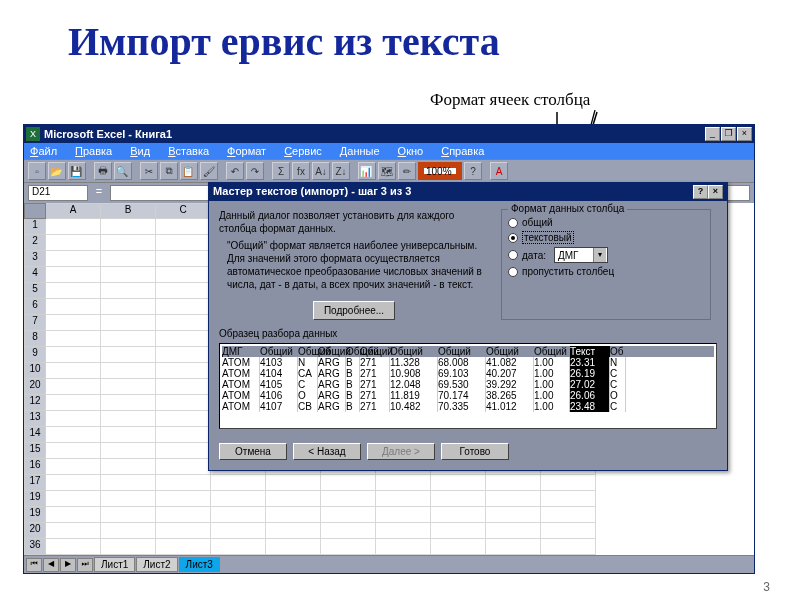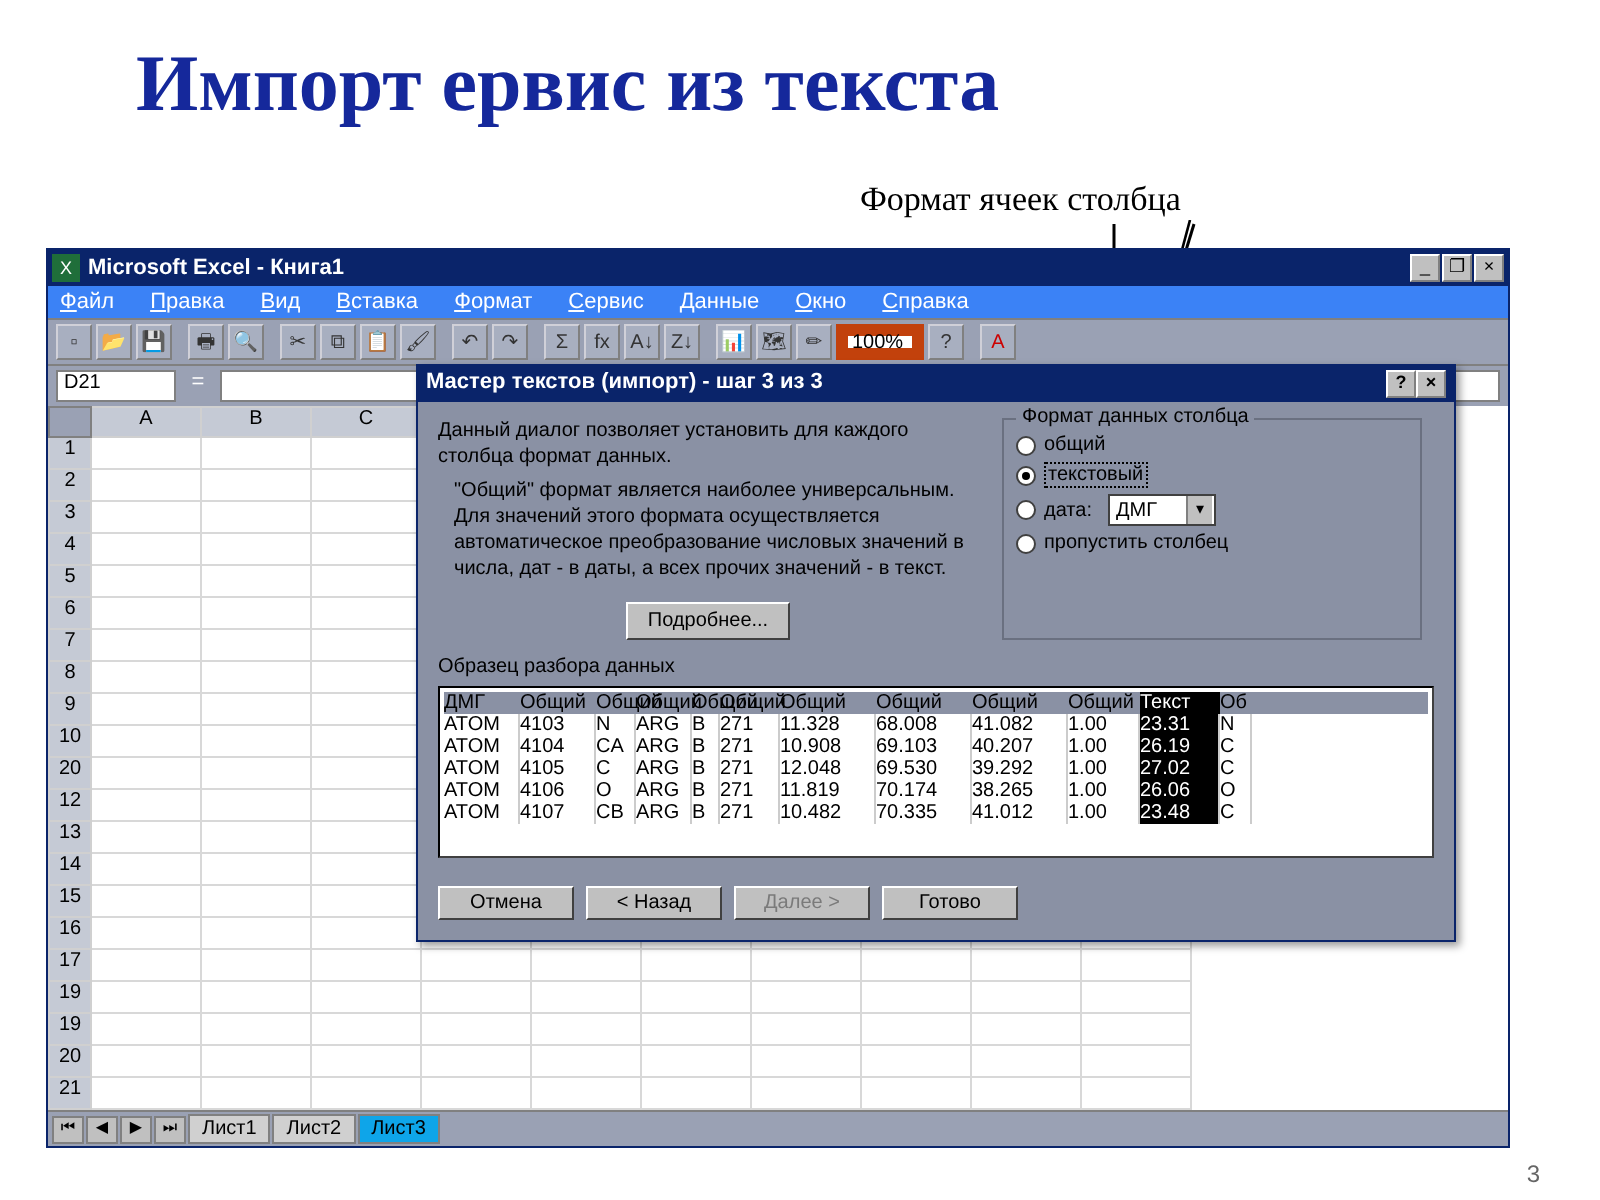--- a/index.html
+++ b/index.html
@@ -147,21 +147,21 @@
         <div class="rowhdr">20</div>
         <div class="rowhdr">12</div>
         <div class="rowhdr">13</div>
         <div class="rowhdr">14</div>
         <div class="rowhdr">15</div>
         <div class="rowhdr">16</div>
         <div class="rowhdr">17</div>
         <div class="rowhdr">19</div>
         <div class="rowhdr">19</div>
         <div class="rowhdr">20</div>
-        <div class="rowhdr">21</div>
+        <div class="rowhdr">36</div>
       </div>
     <div class="cols">
       <div class="colhdrs" id="colhdrs">
           <div class="colhdr">A</div>
           <div class="colhdr">B</div>
           <div class="colhdr">C</div>
           <div class="colhdr">D</div>
           <div class="colhdr">E</div>
           <div class="colhdr">F</div>
           <div class="colhdr">G</div>

